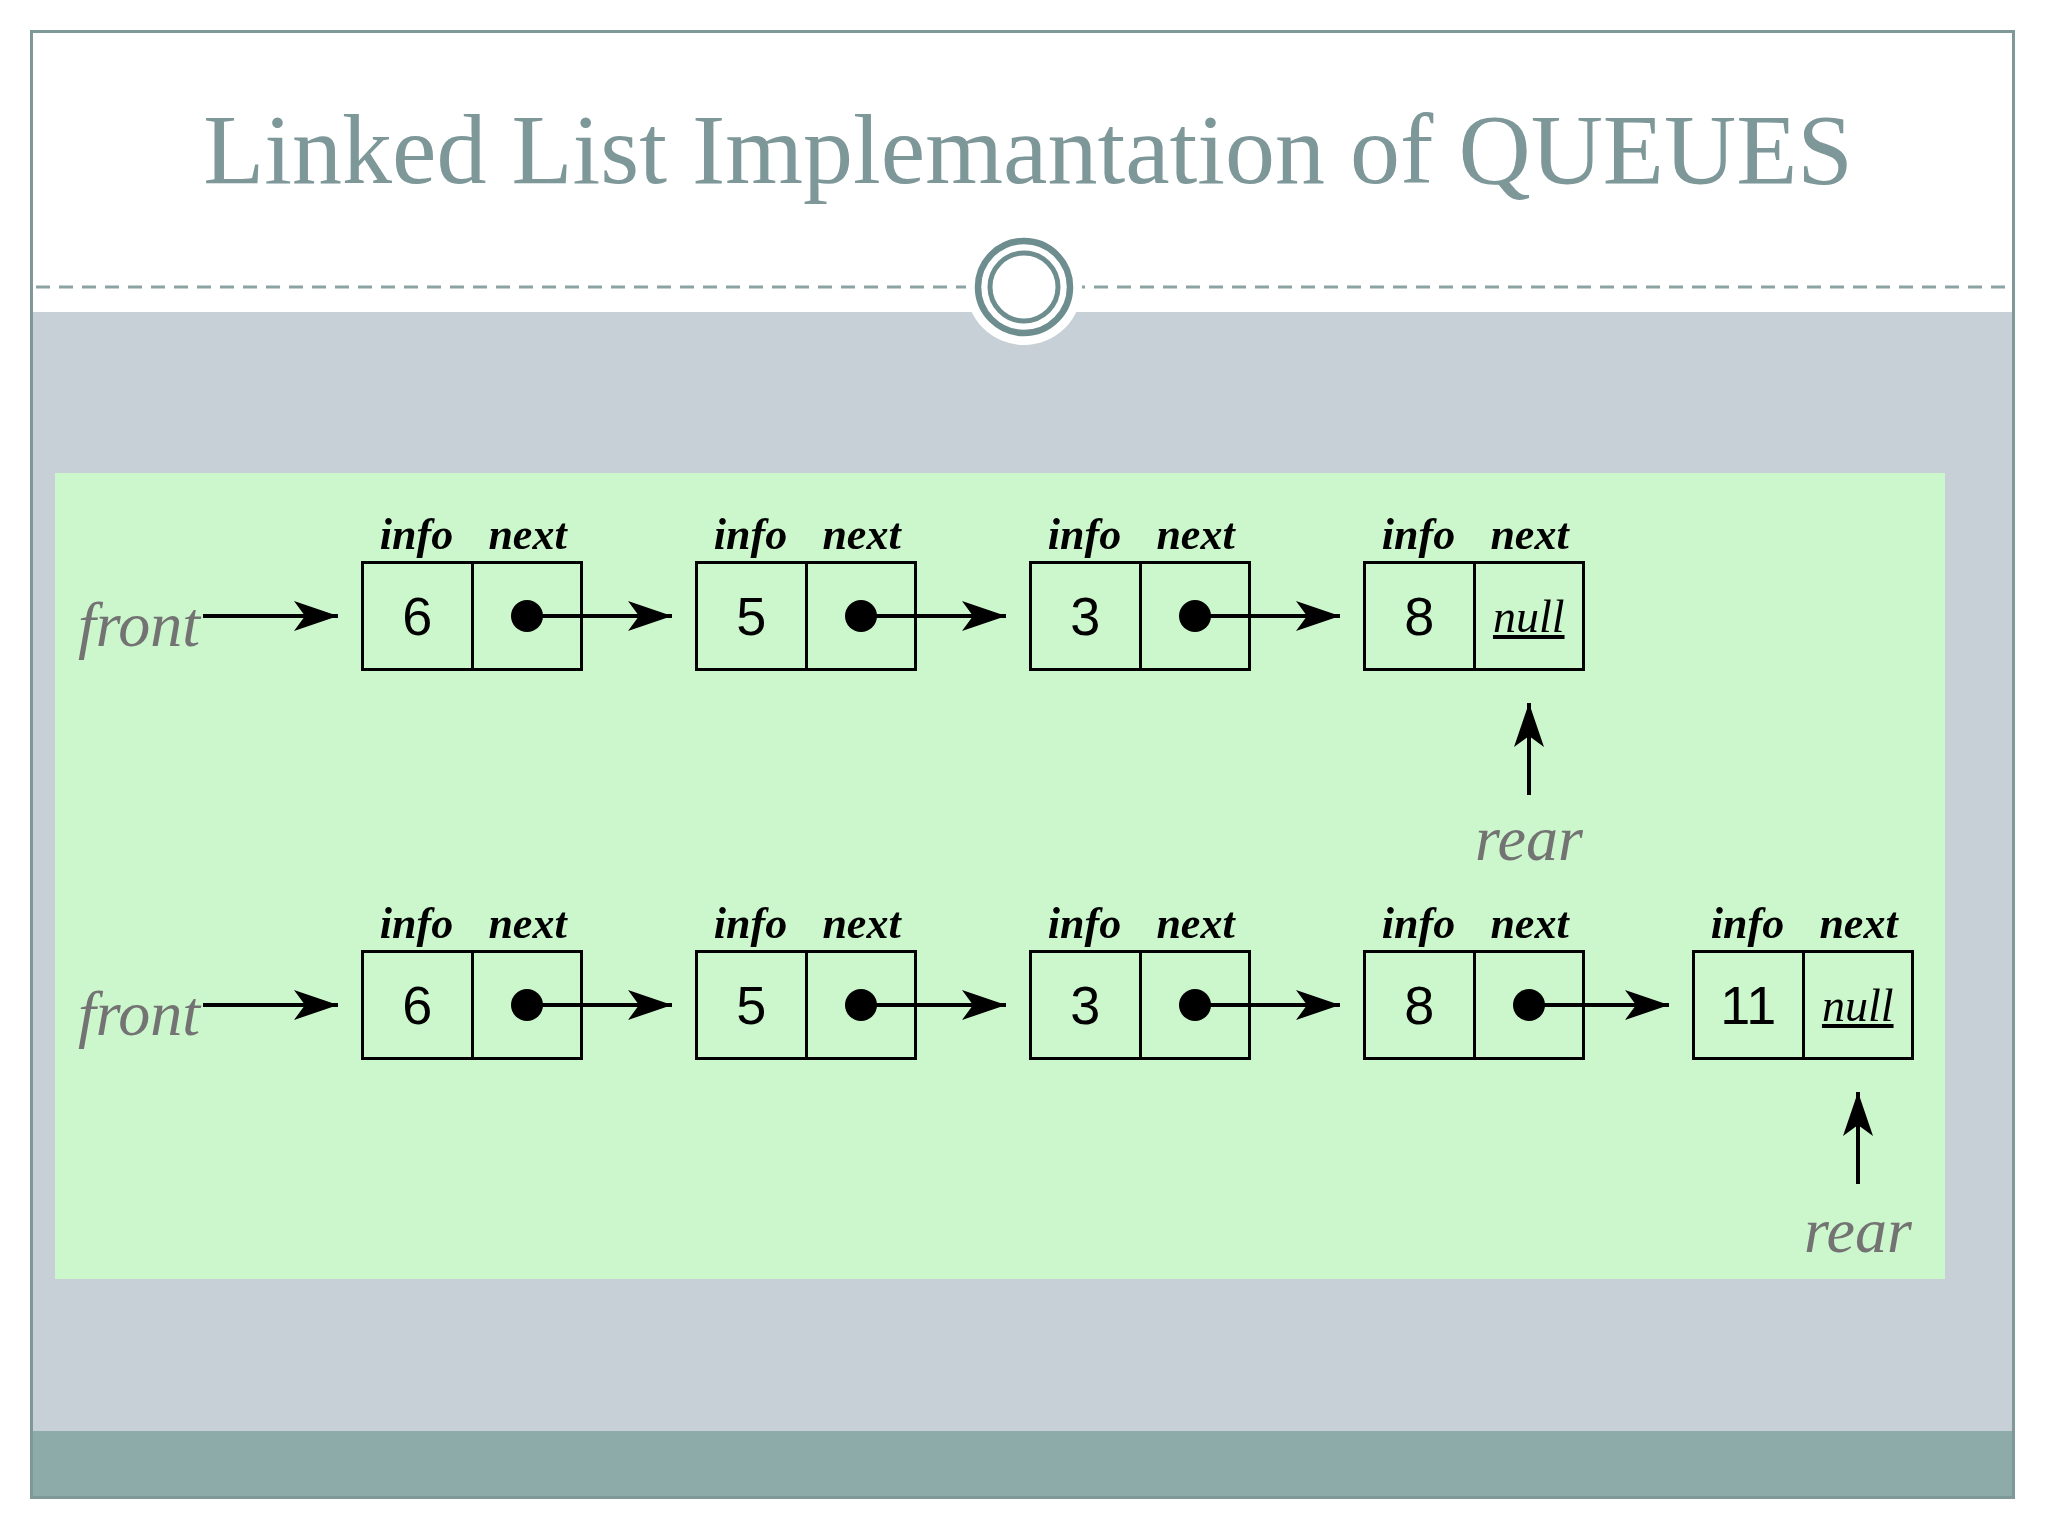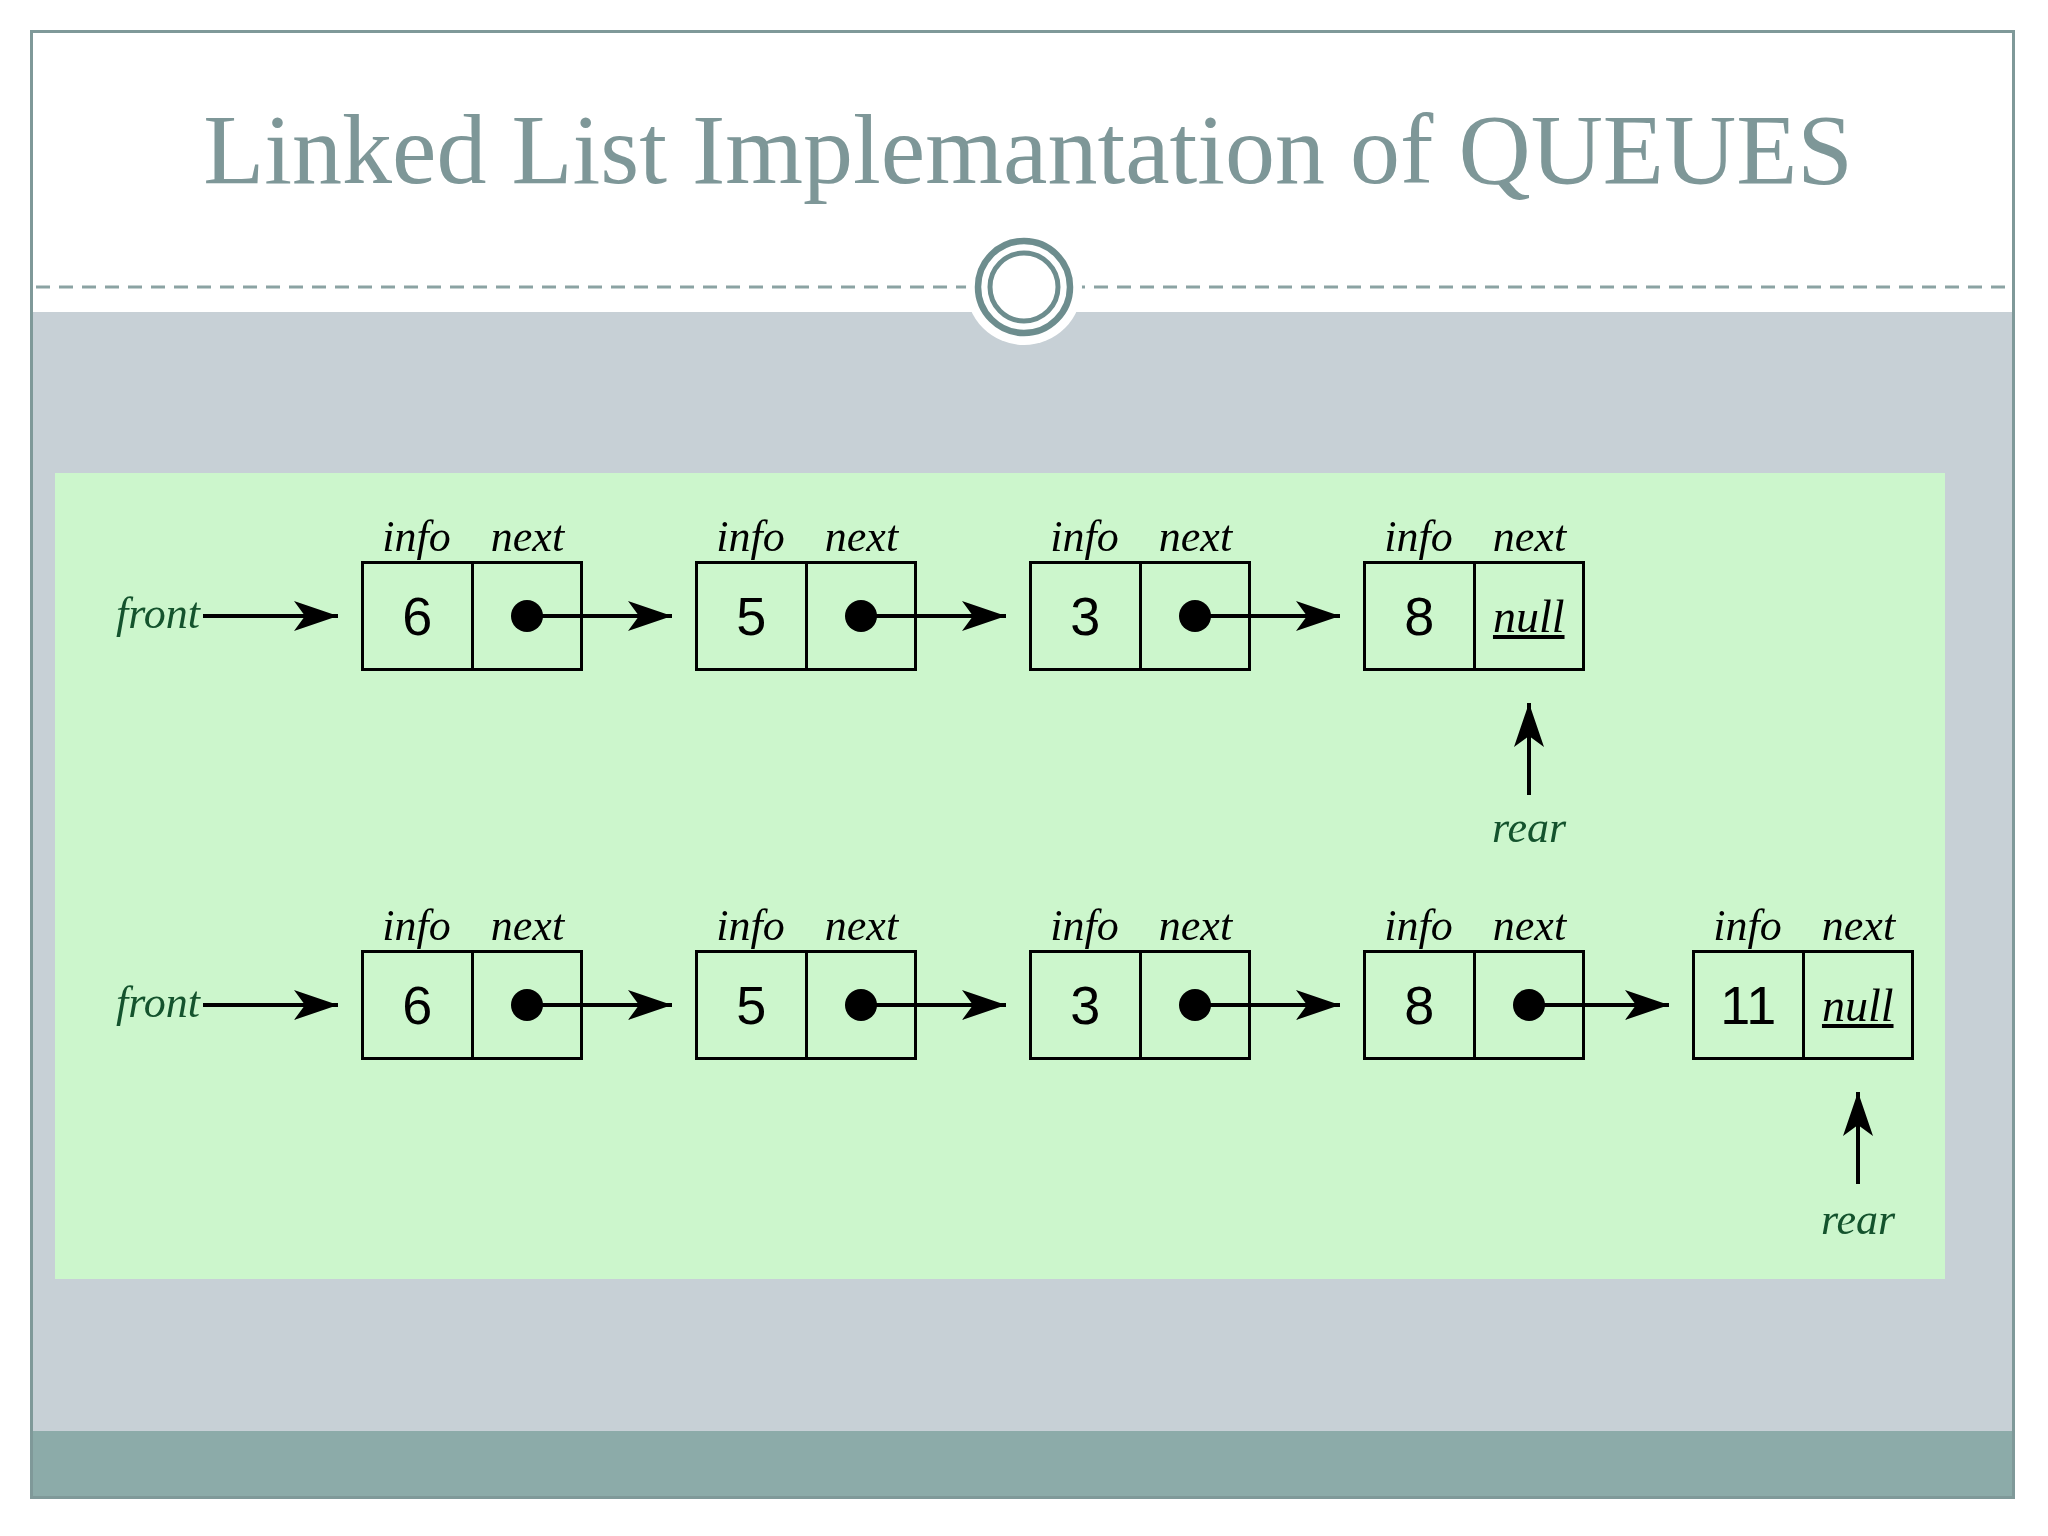--- a/index.html
+++ b/index.html
@@ -21,33 +21,33 @@
   }
   .footer-band{
     position:absolute;left:33px;top:1431px;width:1982px;height:68px;
     background:#8caba9;z-index:1;
   }
   .diagram-panel{
     position:absolute;left:55px;top:473px;width:1890px;height:806px;
     background:#ccf6cc;z-index:2;
   }
   .node{position:absolute;width:222px;z-index:3;}
-  .node .hdr{display:flex;height:50px;align-items:flex-end;}
+  .node .hdr{display:flex;height:50px;font-weight:bold;}
   .node .hdr span{
     flex:1;text-align:center;font-style:italic;font-size:44px;line-height:48px;color:#000;
   }
   .node .box{
     height:110px;border:3px solid #000;box-sizing:border-box;display:flex;background:transparent;
   }
   .node .cell{flex:1;display:flex;align-items:center;justify-content:center;}
   .node .cell.info-cell{border-right:3px solid #000;}
   .num{font-family:"Liberation Sans","DejaVu Sans",sans-serif;font-size:54px;color:#000;}
   .nullv{font-style:italic;font-size:46px;color:#000;text-decoration:underline;}
   .side-label{
-    position:absolute;font-style:italic;font-size:44px;color:#14532d;z-index:3;white-space:nowrap;
+    position:absolute;font-style:italic;font-size:64px;color:#737373;z-index:3;white-space:nowrap;
   }
   .svg-overlay{position:absolute;left:0;top:0;z-index:4;pointer-events:none;}
 </style>
 </head>
 <body>
 
 <div class="canvas">
 
   <div class="content-band"></div>
   <div class="footer-band"></div>

